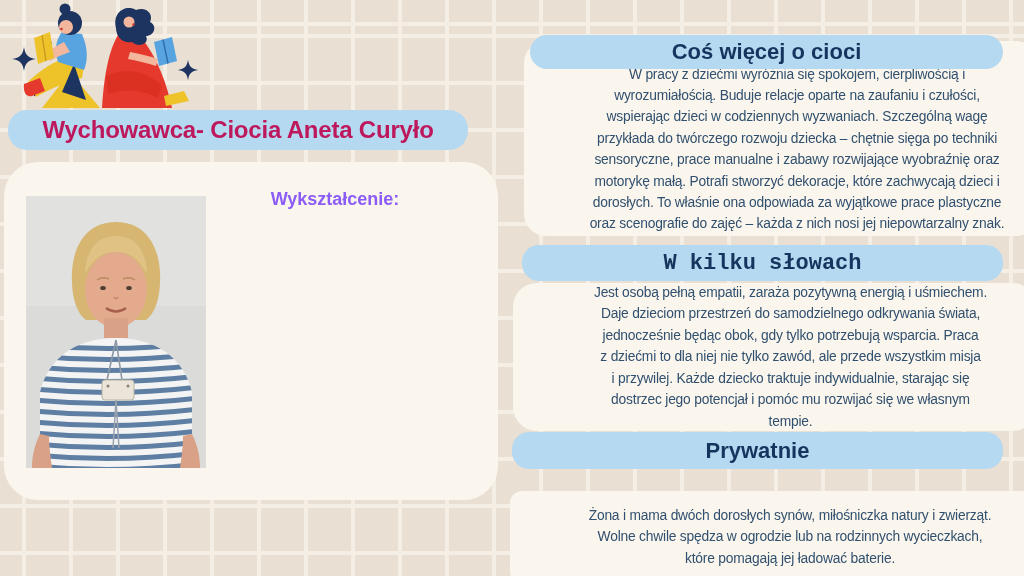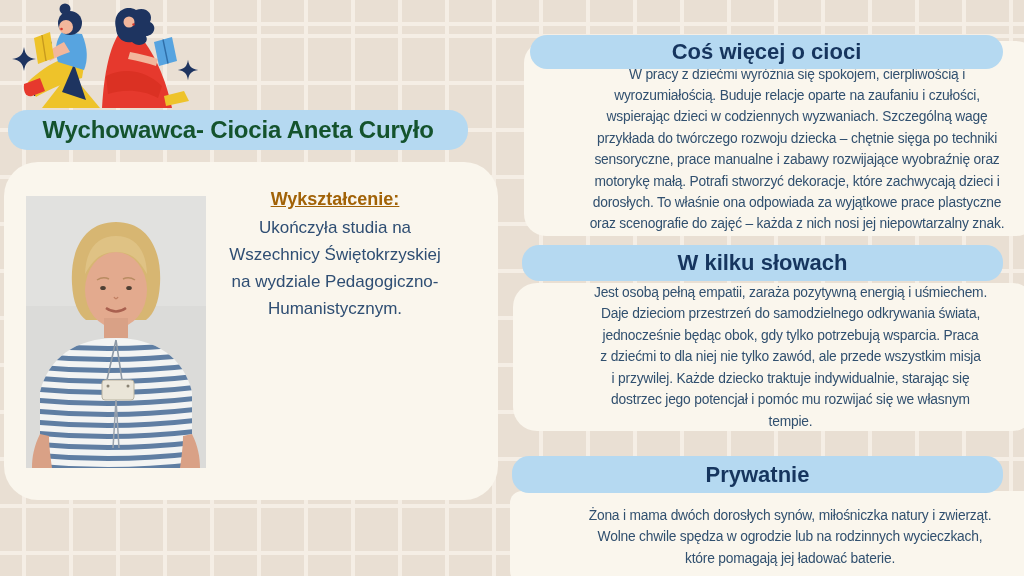--- a/index.html
+++ b/index.html
@@ -11,40 +11,40 @@
       repeating-linear-gradient(to bottom,#f5eee5 0 4px,transparent 4px 47px);
     background-position:22px 34px;
     font-family:"Liberation Sans",sans-serif;
     color:#31506f;
   }
   .illu{position:absolute;left:8px;top:2px;width:195px;height:114px;z-index:3;}
   .title-bar{
     position:absolute;left:8px;top:110px;width:460px;height:40px;
     background:#b5d9f1;border-radius:19px;z-index:2;
     display:flex;align-items:center;justify-content:center;
-    color:#14532d;font-weight:bold;font-size:24px;letter-spacing:-0.2px;
+    color:#be185d;font-weight:bold;font-size:24px;letter-spacing:-0.2px;
   }
   .card{position:absolute;background:#faf6ed;padding-left:32px;}
   .profile-card{left:4px;top:162px;width:462px;height:338px;border-radius:34px;z-index:1;}
   .photo{position:absolute;left:22px;top:34px;width:180px;height:272px;}
   .edu{position:absolute;left:206px;top:26px;width:250px;text-align:center;}
-  .edu-heading{font-size:18px;line-height:22px;font-weight:bold;text-decoration:underline;color:#a16207;margin-bottom:4px;}
+  .edu-heading{font-size:18px;line-height:22px;font-weight:bold;color:#8b5cf6;margin-bottom:16px;}
   .edu-text{font-size:17px;line-height:27px;white-space:pre-line;color:#2f4e73;margin-bottom:28px;}
   .sec-bar{
     position:absolute;background:#b5d9f1;color:#16355e;z-index:2;
     display:flex;align-items:center;justify-content:center;
     font-weight:bold;font-size:22px;border-radius:17px;
   }
   .sec-card{z-index:1;display:flex;align-items:center;justify-content:center;text-align:center;}
   .sec-text{font-size:13.8px;line-height:21.4px;letter-spacing:-0.2px;white-space:pre-line;color:#31506f;}
   .bar1{left:530px;top:7px;width:473px;height:34px;margin-top:28px;}
   .card1{left:524px;top:41px;width:482px;height:195px;border-radius:22px;}
-  .bar2{left:522px;top:245px;width:481px;height:36px;}
+  .bar2{left:522px;top:245px;width:481px;height:36px;font-family:Liberation Mono, monospace;}
   .card2{left:513px;top:283px;width:491px;height:148px;border-radius:24px;}
-  .bar3{left:512px;top:432px;width:491px;height:37px;margin-top:24px;}
+  .bar3{left:512px;top:432px;width:491px;height:37px;}
   .card3{left:510px;top:471px;width:496px;height:92px;border-radius:12px;margin-top:20px;}
 </style>
 </head>
 <body>
 
 <div class="stage">
 
   <svg class="illu" viewBox="0 0 195 114" aria-hidden="true">
 
     <g fill="#1e3460">
@@ -121,24 +121,20 @@
       <path d="M90,144 l-9,40 M90,144 l6,40" stroke="#8d99a6" stroke-width="1.6" fill="none"></path>
       <rect x="76" y="184" width="32" height="20" rx="3" fill="#eae5d8" stroke="#b9b2a0"></rect>
       <circle cx="82" cy="190" r="1.5" fill="#8a8374"></circle>
         <circle cx="102" cy="190" r="1.5" fill="#8a8374"></circle>
       <path d="M90,204 l-3,48 M90,204 l3,48" stroke="#9aa3ad" stroke-width="1.5" fill="none"></path>
       <path d="M14,238 C8,250 6,261 6,272 L26,272 C24,258 23,248 23,240 Z" fill="#d9a186"></path>
       <path d="M166,238 C172,250 174,261 174,272 L154,272 C156,258 157,248 157,240 Z" fill="#d9a186"></path>
     </svg>
     <div class="edu">
       <div class="edu-heading">Wykształcenie:</div>
-      <div class="edu-text">Ukończyła studia na
-Wszechnicy Świętokrzyskiej
-na wydziale Pedagogiczno-
-Humanistycznym.</div>
     </div>
   </div>
 
   <div class="sec-bar bar1">Coś więcej o cioci</div>
   <div class="card sec-card card1">
     <div class="sec-text">Ciocia Aneta to prawdziwa artystyczna dusza.
 W pracy z dziećmi wyróżnia się spokojem, cierpliwością i
 wyrozumiałością. Buduje relacje oparte na zaufaniu i czułości,
 wspierając dzieci w codziennych wyzwaniach. Szczególną wagę
 przykłada do twórczego rozwoju dziecka – chętnie sięga po techniki

